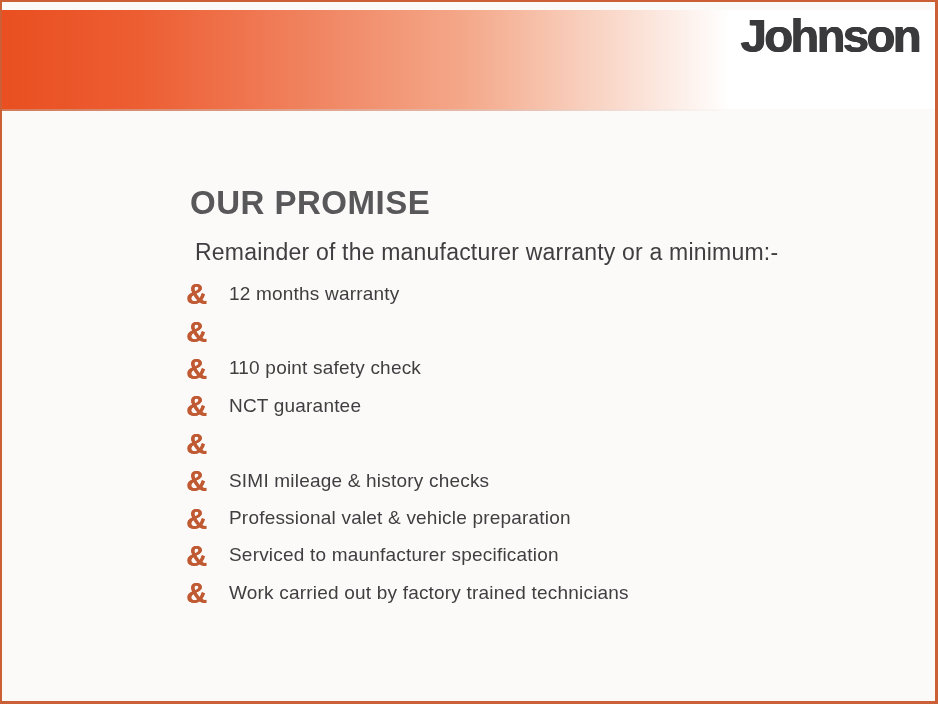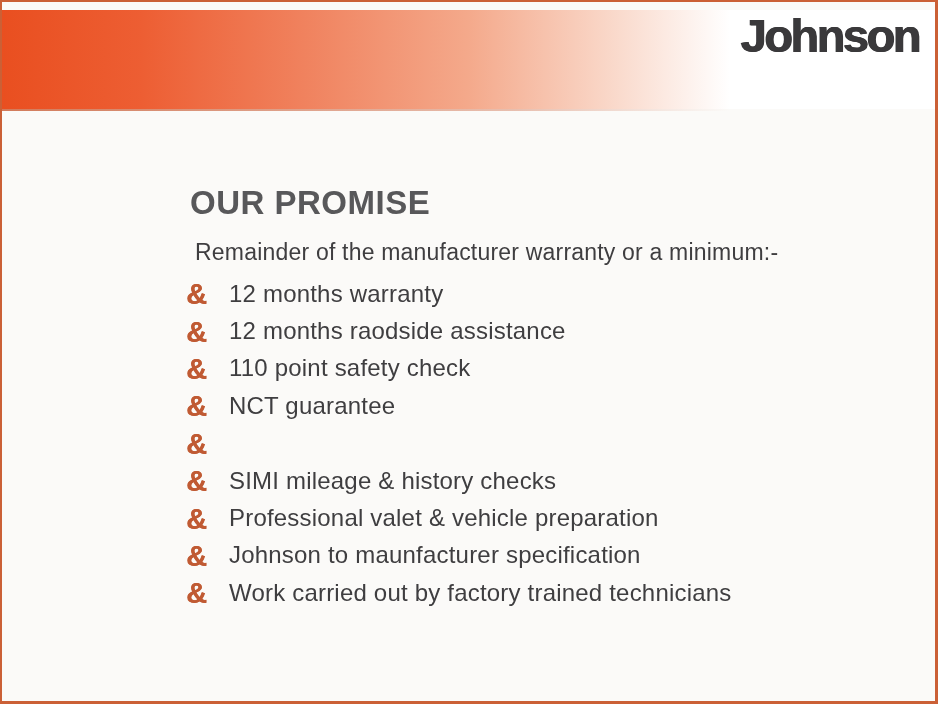--- a/index.html
+++ b/index.html
@@ -96,21 +96,21 @@
     width: 43px;
     flex: 0 0 43px;
     font-size: 29px;
     font-weight: bold;
     color: #C05A33;
     text-shadow: 0.5px 0 0 currentColor;
     line-height: 1;
     padding-top: 2px;
   }
   .item-text {
-    font-size: 24px;
+    font-size: 19px;
     color: #3F3E40;
     letter-spacing: 0.2px;
     white-space: nowrap;
   }
 </style>
 </head>
 <body>
 
 <div class="page">
 
@@ -124,21 +124,20 @@
 
   <p class="subtitle">Remainder of the manufacturer warranty or a minimum:-</p>
 
   <ul class="promise-list">
     <li class="promise-item">
       <span class="amp-bullet">&amp;</span>
       <span class="item-text">12 months warranty</span>
     </li>
     <li class="promise-item">
       <span class="amp-bullet">&amp;</span>
-      <span class="item-text">12 months raodside assistance</span>
     </li>
     <li class="promise-item">
       <span class="amp-bullet">&amp;</span>
       <span class="item-text">110 point safety check</span>
     </li>
     <li class="promise-item">
       <span class="amp-bullet">&amp;</span>
       <span class="item-text">NCT guarantee</span>
     </li>
     <li class="promise-item">
@@ -147,21 +146,21 @@
     <li class="promise-item">
       <span class="amp-bullet">&amp;</span>
       <span class="item-text">SIMI mileage &amp; history checks</span>
     </li>
     <li class="promise-item">
       <span class="amp-bullet">&amp;</span>
       <span class="item-text">Professional valet &amp; vehicle preparation</span>
     </li>
     <li class="promise-item">
       <span class="amp-bullet">&amp;</span>
-      <span class="item-text">Johnson to maunfacturer specification</span>
+      <span class="item-text">Serviced to maunfacturer specification</span>
     </li>
     <li class="promise-item">
       <span class="amp-bullet">&amp;</span>
       <span class="item-text">Work carried out by factory trained technicians</span>
     </li>
   </ul>
 
 </div>
 
 </body></html>

